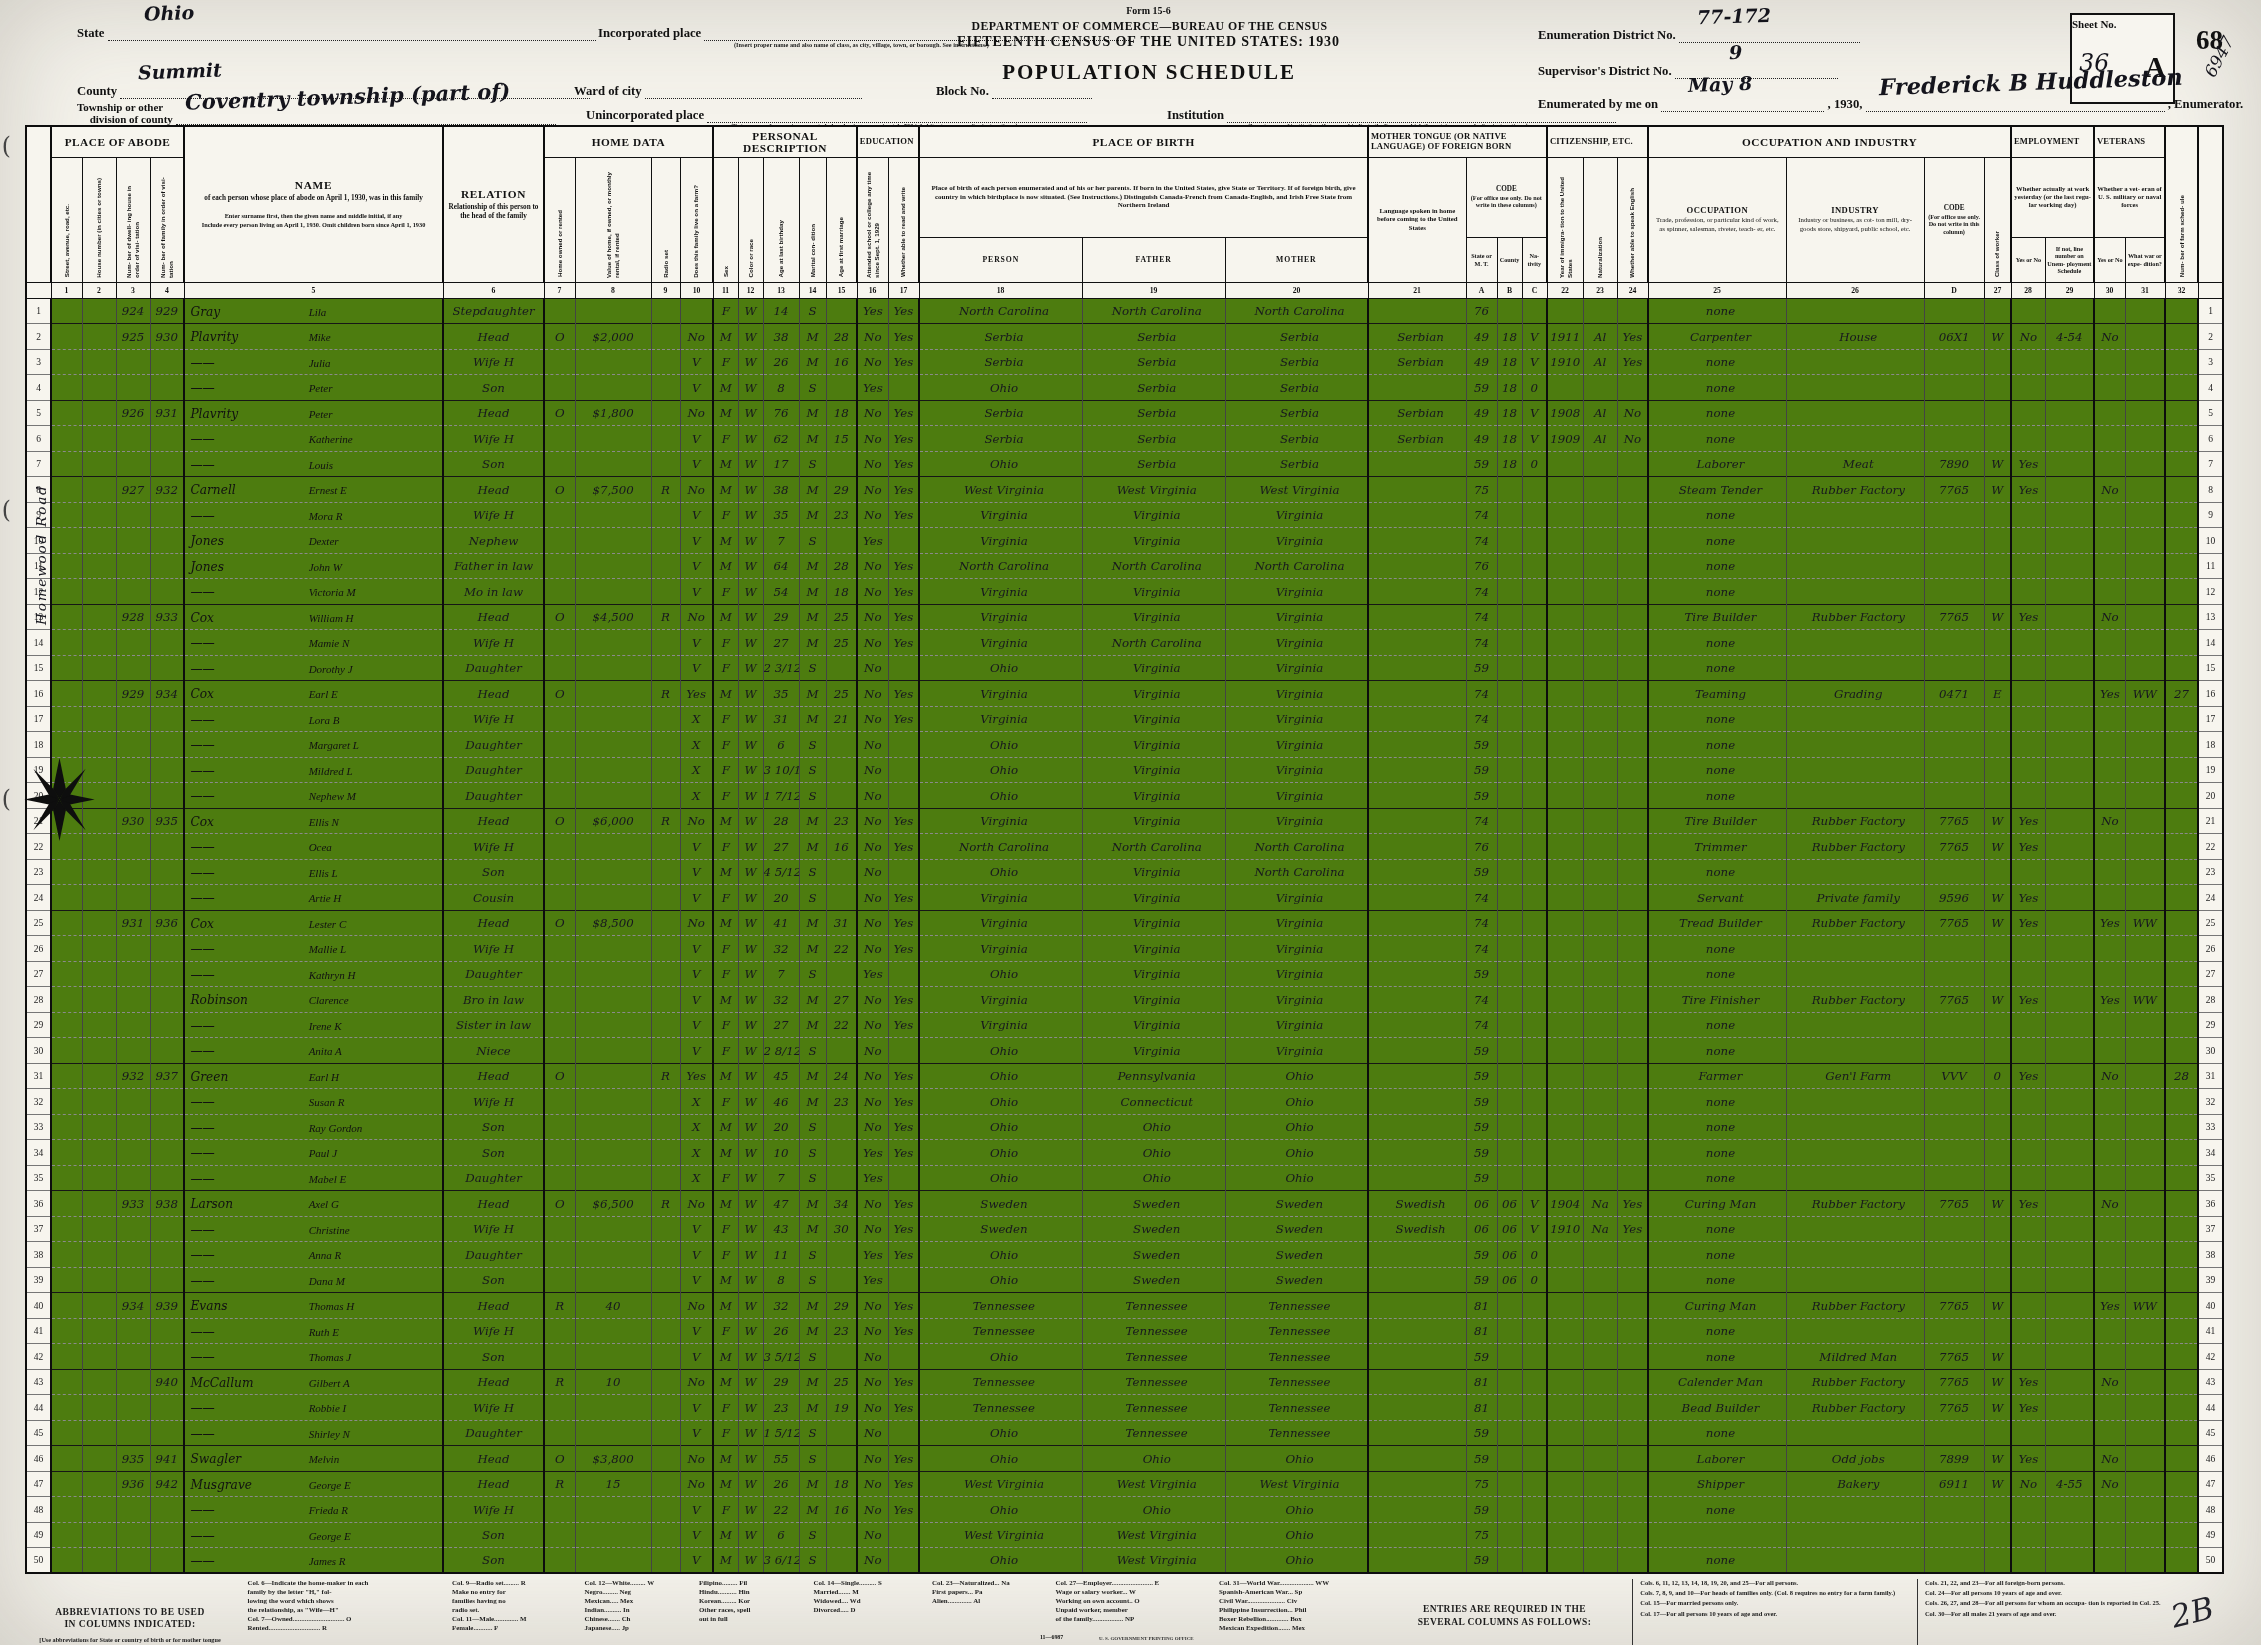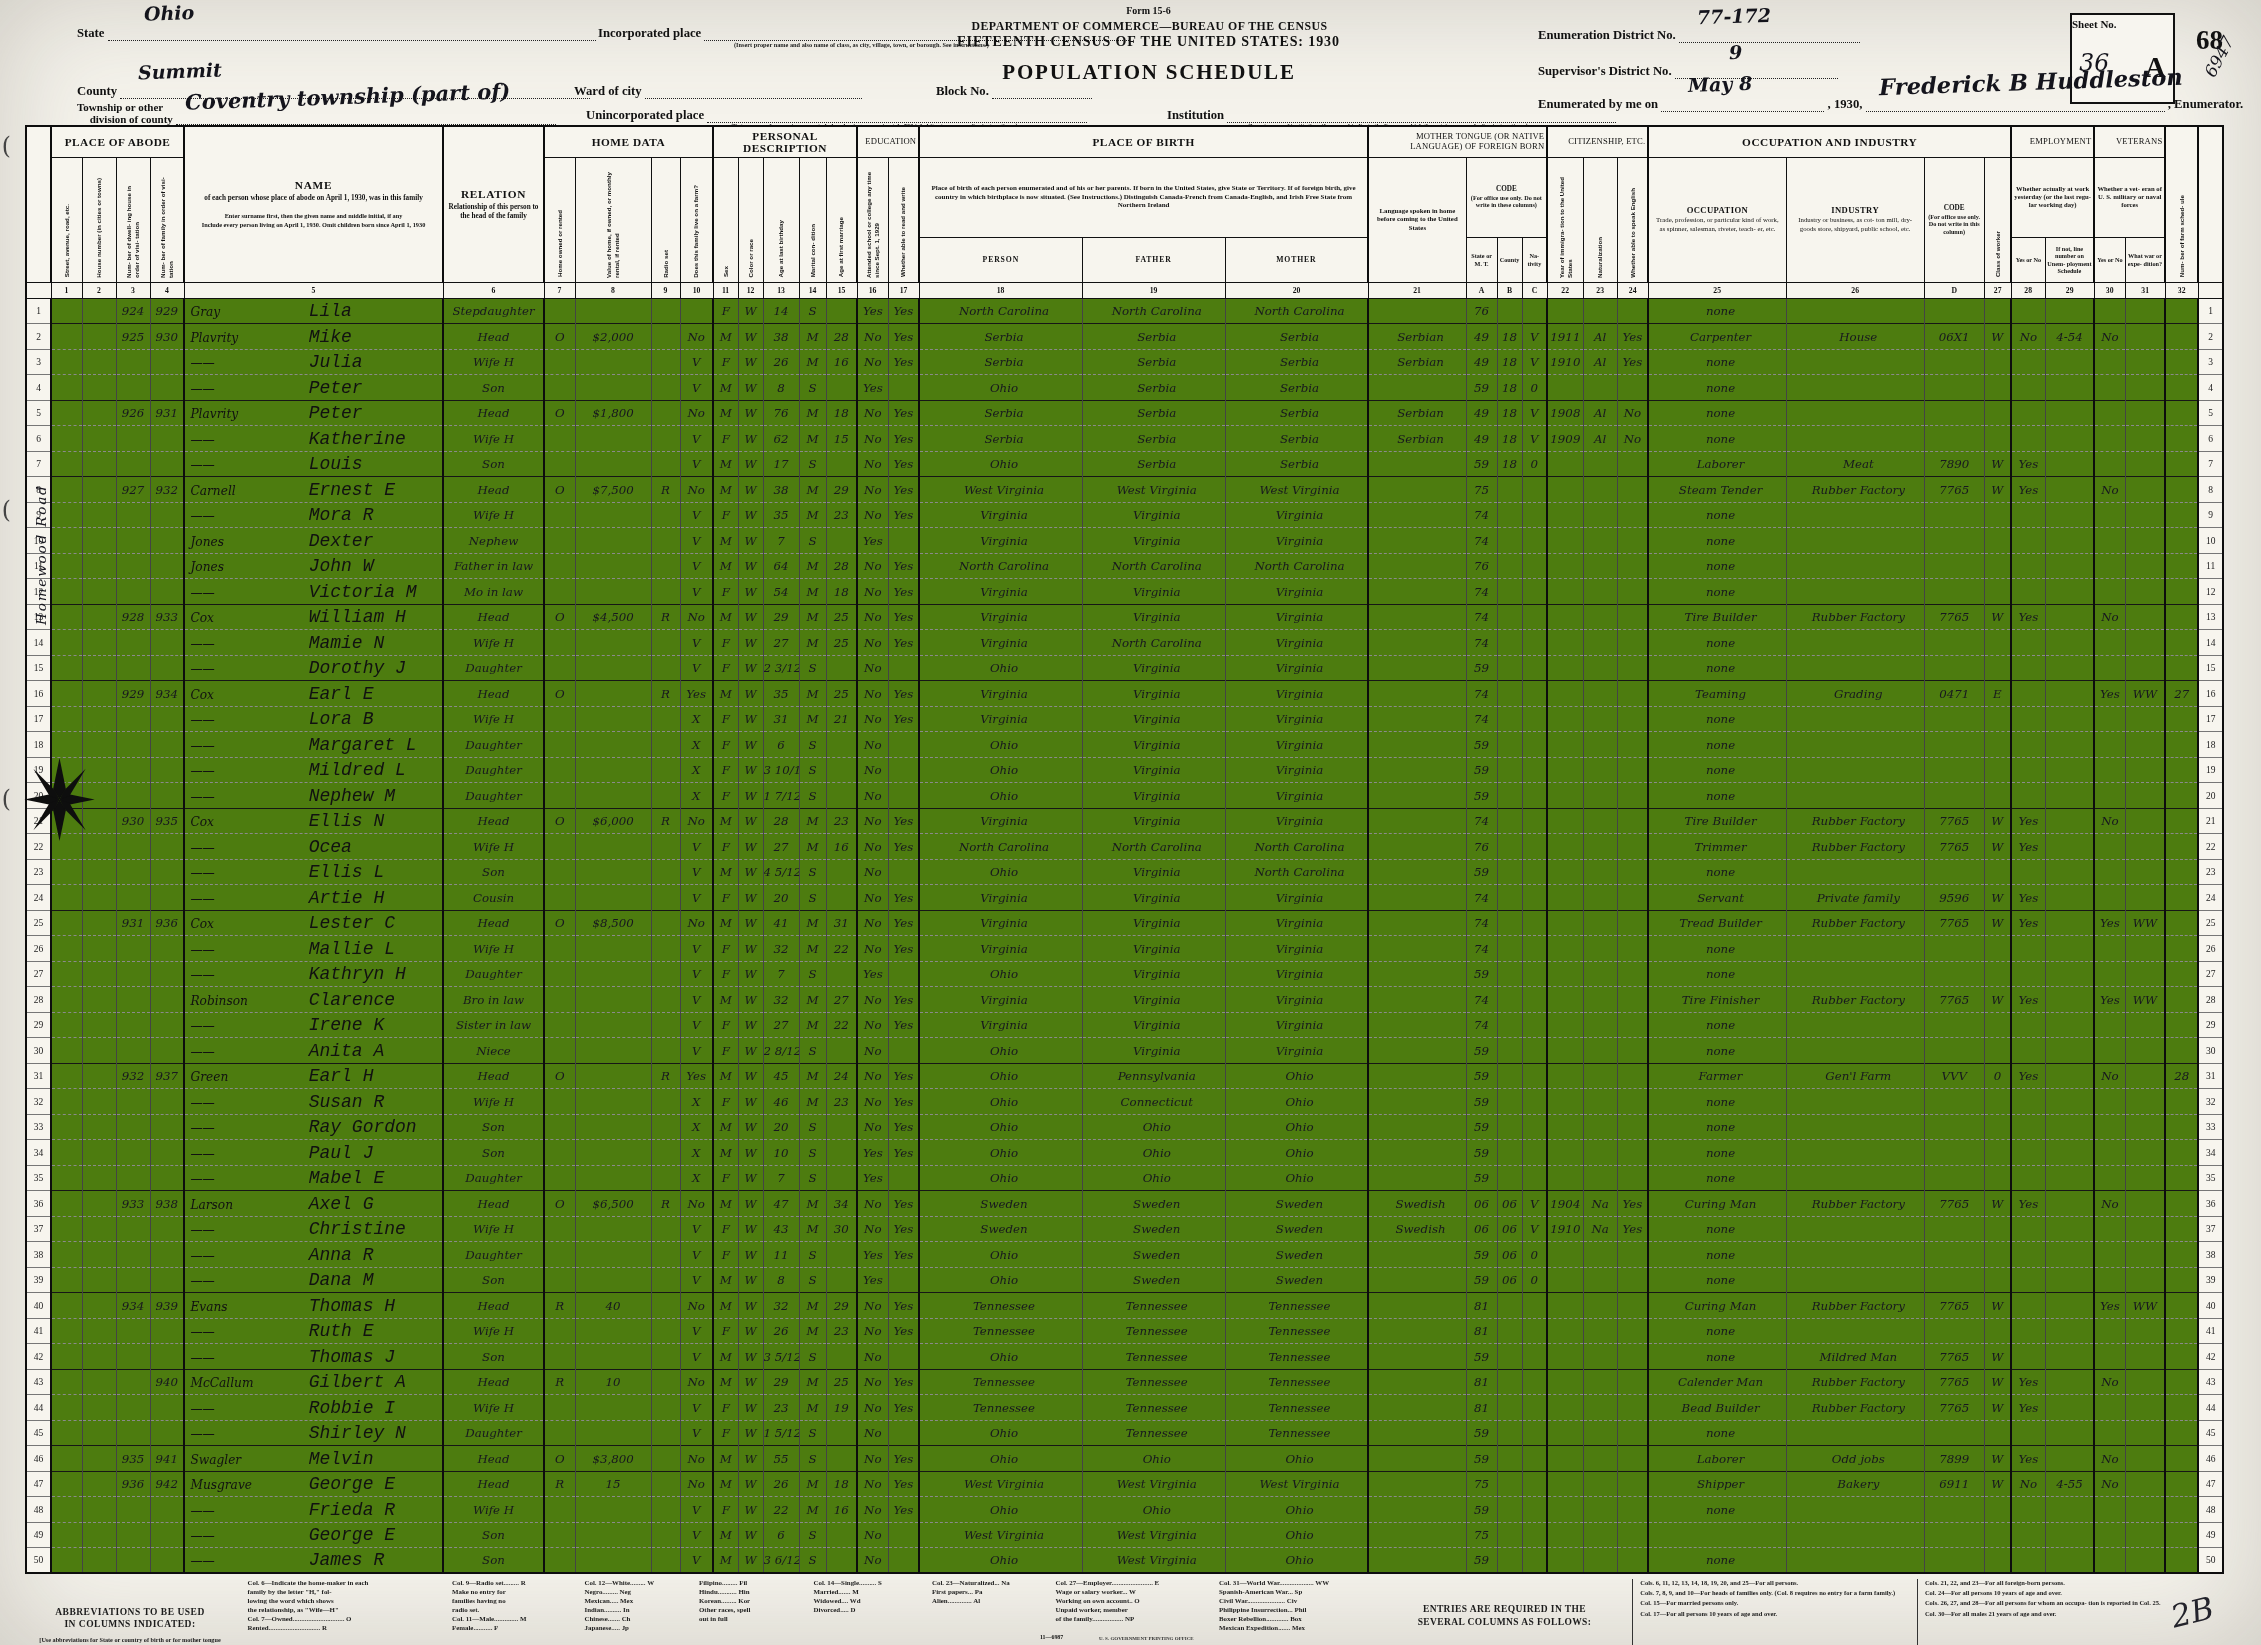--- a/index.html
+++ b/index.html
@@ -31,41 +31,41 @@
   table{border-collapse:collapse;table-layout:fixed;width:2196px;border:2.7px solid #0d0d0d;background:#4d7c0f;}
   th,td{border:0.9px solid #3c3c3c;overflow:hidden;padding:0;}
   thead th{border:1.4px solid #111;background:#f7f5ee;vertical-align:middle;}
   .hv{border-right:2.4px solid #0d0d0d !important;}
   .h1{height:31px;}
   .h2{height:80px;}
   .h3{height:45px;}
   .hnum{height:16.3px;}
   .hnum td{font:bold 7.7px "Liberation Serif",serif;text-align:center;border:1.3px solid #111;background:#f7f5ee;}
   .gt{font-weight:bold;font-size:11.3px;text-align:center;letter-spacing:0.5px;}
-  .gts{font-weight:normal;font-size:8.6px;text-align:right;letter-spacing:0.2px;white-space:normal;line-height:1.15;padding:0 1.8px;}
+  .gts{font-weight:bold;font-size:8.6px;text-align:left;letter-spacing:0.2px;white-space:normal;line-height:1.15;padding:0 1.8px;}
   .desc{font-weight:bold;font-size:7.2px;white-space:normal;line-height:1.25;padding:1.8px 4.5px;text-align:center;}
   .desc .t{font-size:11.3px;letter-spacing:0.7px;display:block;margin-bottom:1.8px;}
   .tiny{font-weight:bold;font-size:6.2px;white-space:normal;line-height:1.2;text-align:center;padding:0.9px;}
   .vert{vertical-align:bottom;text-align:center;}
   .vert .vt{display:inline-block;writing-mode:vertical-rl;transform:rotate(180deg);
             font:bold 6.2px "Liberation Sans",sans-serif;line-height:1.25;white-space:normal;
             max-height:107px;text-align:left;}
   .vt3{max-height:136px;}
   tbody tr{height:25.5px;}
   tbody td{border-left:0.9px solid #444;border-right:0.9px solid #444;border-top:none;
            border-bottom:0.9px dashed #8a8a8a;background:transparent;}
   tbody tr.fam-start td{border-top:1.6px solid #161616;}
   tbody tr:last-child td{border-bottom:1.8px solid #111;}
   .linecell{font:9.5px "Liberation Serif",serif;text-align:center;color:#222;background:#f7f5ee;border-bottom:0.9px solid #777 !important;}
   tbody td.hwc{font-family:"DejaVu Serif",serif;font-style:italic;font-size:11.8px;color:#17171f;text-align:center;white-space:nowrap;}
   td.c-val{font-size:11px;}
   td.c-pb,td.c-pf,td.c-pm,td.c-lang,td.c-occ,td.c-ind{text-align:left;padding-left:6.3px;}
   .namecell{white-space:nowrap;}
   .namecell .sur{display:inline-block;width:46%;padding-left:5.4px;font-family:"DejaVu Serif",serif;font-style:italic;font-size:12.2px;}
-  .namecell .giv{display:inline-block;font-family:Liberation Mono, monospace;font-style:italic;font-size:18px;}
+  .namecell .giv{display:inline-block;font-family:Liberation Serif, serif;font-style:italic;font-size:11px;}
 
   
   .street-vert{position:absolute;left:33px;top:299px;height:326px;
                writing-mode:vertical-rl;transform:rotate(180deg);
                font-family:"DejaVu Serif",serif;font-style:italic;font-size:13.6px;color:#17171f;letter-spacing:1.8px;}
   .star{position:absolute;left:23.5px;top:758px;}
   .bracket{position:absolute;font-size:23.5px;color:#444;font-family:"DejaVu Serif",serif;}
 
   
   .foot{position:absolute;left:27px;top:1579px;width:2207px;display:flex;gap:14.5px;

